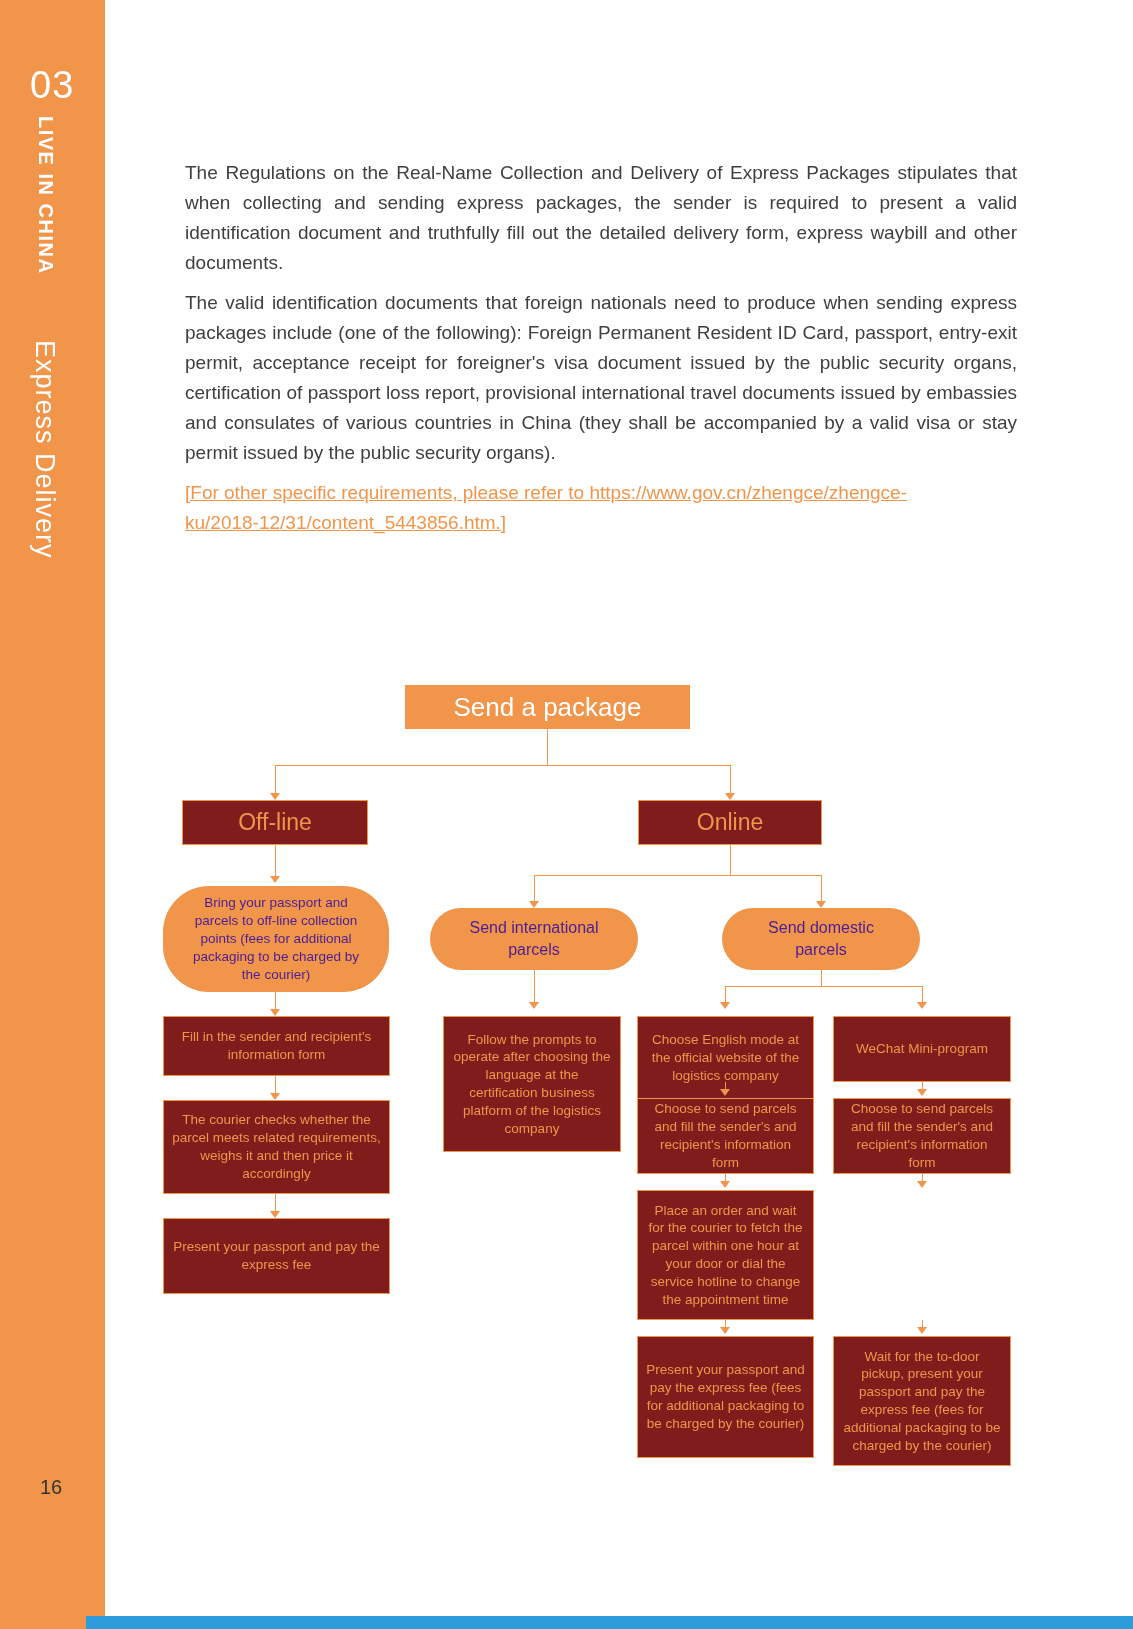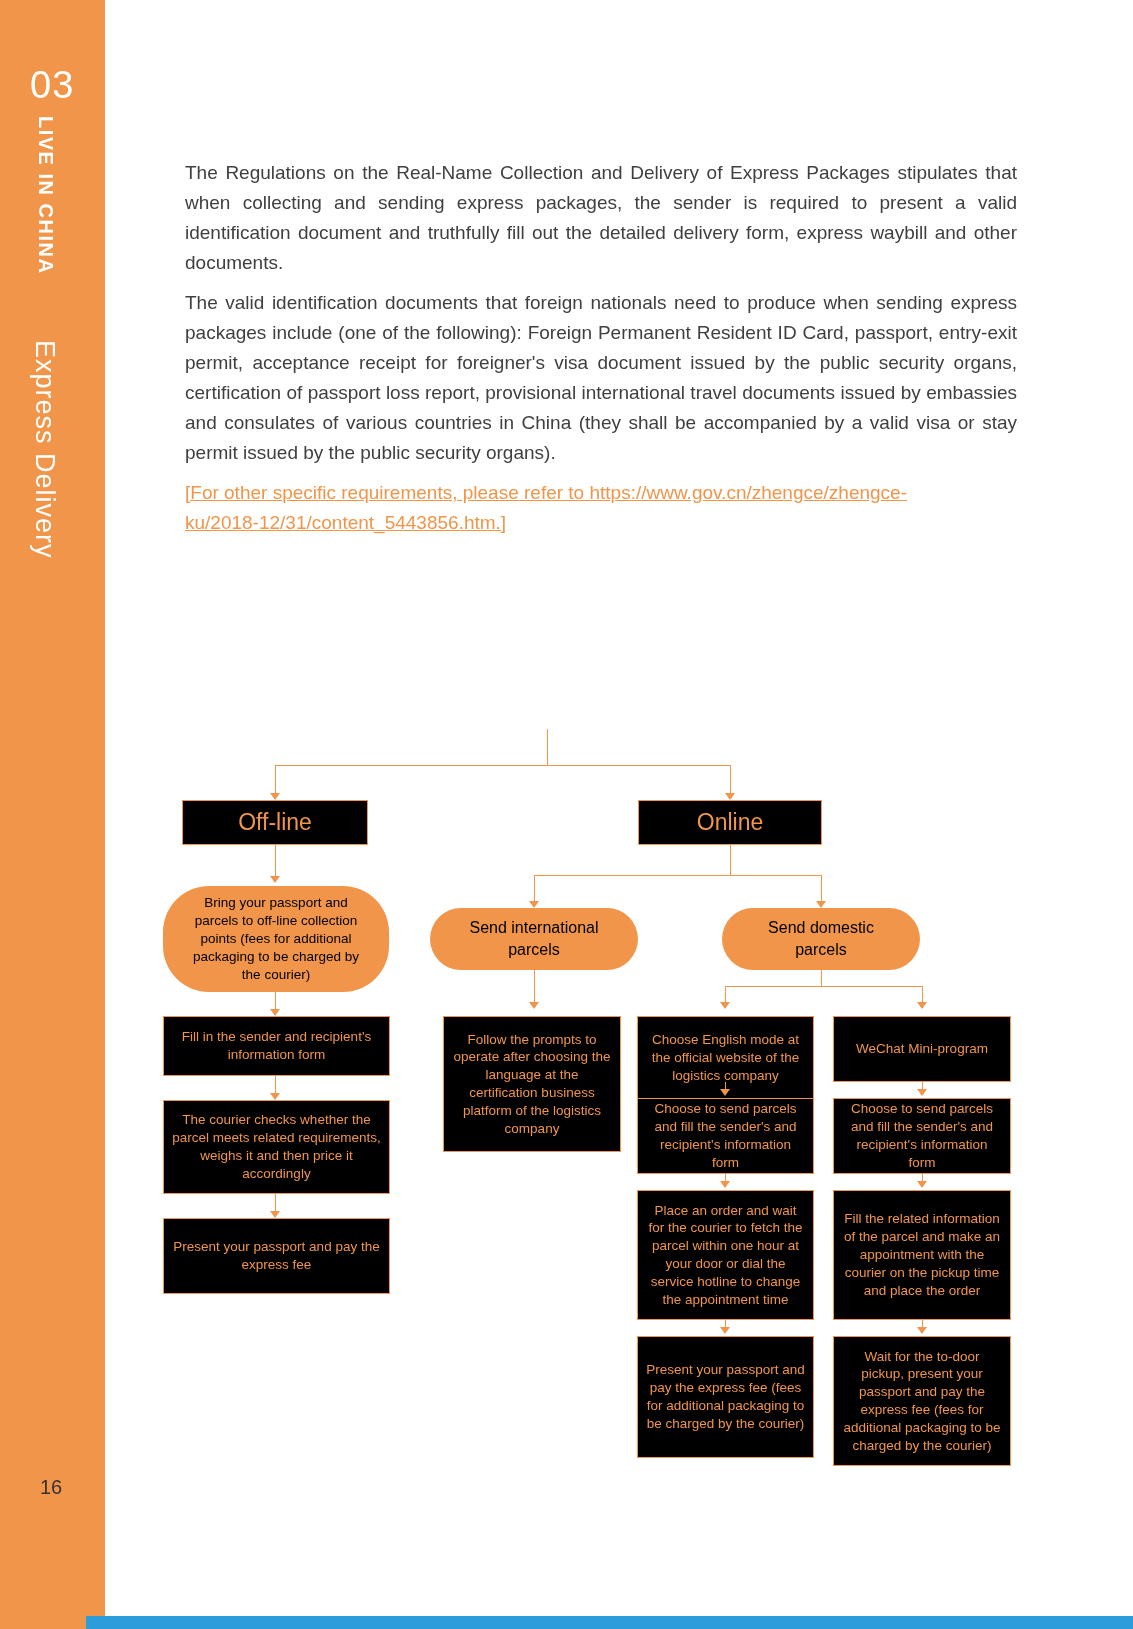--- a/index.html
+++ b/index.html
@@ -60,24 +60,24 @@
   }
   
   .fbox{
     position:absolute;display:flex;align-items:center;justify-content:center;
     text-align:center;
   }
   .fill{
     background:var(--orange);color:#ffffff;
   }
   .outline{
-    background:#000000;border:1px solid var(--orange);color:var(--orange);
+    background:#7f1d1d;border:1px solid var(--orange);color:var(--orange);
   }
   .round{
-    background:var(--orange);color:#000000;
+    background:var(--orange);color:#4c1d95;
   }
   .step{
     font-size:13.5px;line-height:1.32;padding:6px 8px;
   }
   .vline{position:absolute;width:1px;background:var(--orange);}
   .hline{position:absolute;height:1px;background:var(--orange);}
   .arr{
     position:absolute;width:0;height:0;
     border-left:5px solid transparent;border-right:5px solid transparent;
     border-top:7px solid var(--orange);
@@ -94,20 +94,21 @@
     <div class="section-title">Express Delivery</div>
     <div class="page-num">16</div>
   </aside>
   <div class="footer-bar"></div>
 
   <p class="para" style="top:158px">The Regulations on the Real-Name Collection and Delivery of Express Packages stipulates that when collecting and sending express packages, the sender is required to present a valid identification document and truthfully fill out the detailed delivery form, express waybill and other documents.</p>
   <p class="para" style="top:288px">The valid identification documents that foreign nationals need to produce when sending express packages include (one of the following): Foreign Permanent Resident ID Card, passport, entry-exit permit, acceptance receipt for foreigner's visa document issued by the public security organs, certification of passport loss report, provisional international travel documents issued by embassies and consulates of various countries in China (they shall be accompanied by a valid visa or stay permit issued by the public security organs).</p>
   <div class="note-line" style="top:478px">[For other specific requirements, please refer to https://www.gov.cn/zhengce/zhengce-</div>
   <div class="note-line" style="top:508px">ku/2018-12/31/content_5443856.htm.]</div>
 
+  <div class="fbox fill" style="left:405px;top:685px;width:285px;height:44px;font-size:26px">Send a package</div>
 
   <div class="vline" style="left:547px;top:729px;height:36px"></div>
   <div class="hline" style="left:275px;top:765px;width:456px"></div>
   <div class="vline" style="left:275px;top:765px;height:28px"></div>
   <div class="arr" style="left:270px;top:793px"></div>
   <div class="vline" style="left:730px;top:765px;height:28px"></div>
   <div class="arr" style="left:725px;top:793px"></div>
 
   <div class="fbox outline" style="left:182px;top:800px;width:186px;height:45px;font-size:23px">Off-line</div>
   <div class="fbox outline" style="left:638px;top:800px;width:184px;height:45px;font-size:23px">Online</div>
@@ -159,18 +160,17 @@
   <div class="vline" style="left:725px;top:1320px;height:7px"></div>
   <div class="arr" style="left:720px;top:1327px"></div>
   <div class="fbox outline step" style="left:637px;top:1336px;width:177px;height:122px">Present your passport and pay the express fee (fees for additional packaging to be charged by the courier)</div>
 
   <div class="fbox outline step" style="left:833px;top:1016px;width:178px;height:66px">WeChat Mini-program</div>
   <div class="vline" style="left:922px;top:1082px;height:7px"></div>
   <div class="arr" style="left:917px;top:1089px"></div>
   <div class="fbox outline step" style="left:833px;top:1098px;width:178px;height:76px">Choose to send parcels and fill the sender's and recipient's information form</div>
   <div class="vline" style="left:922px;top:1174px;height:7px"></div>
   <div class="arr" style="left:917px;top:1181px"></div>
-  <div class="fbox outline step" style="left:833px;top:1190px;width:178px;height:130px">Fill the related information of the parcel and make an appointment with the courier on the pickup time and place the order</div>
   <div class="vline" style="left:922px;top:1320px;height:7px"></div>
   <div class="arr" style="left:917px;top:1327px"></div>
   <div class="fbox outline step" style="left:833px;top:1336px;width:178px;height:130px">Wait for the to-door pickup, present your passport and pay the express fee (fees for additional packaging to be charged by the courier)</div>
 
 </div>
 
 </body></html>

